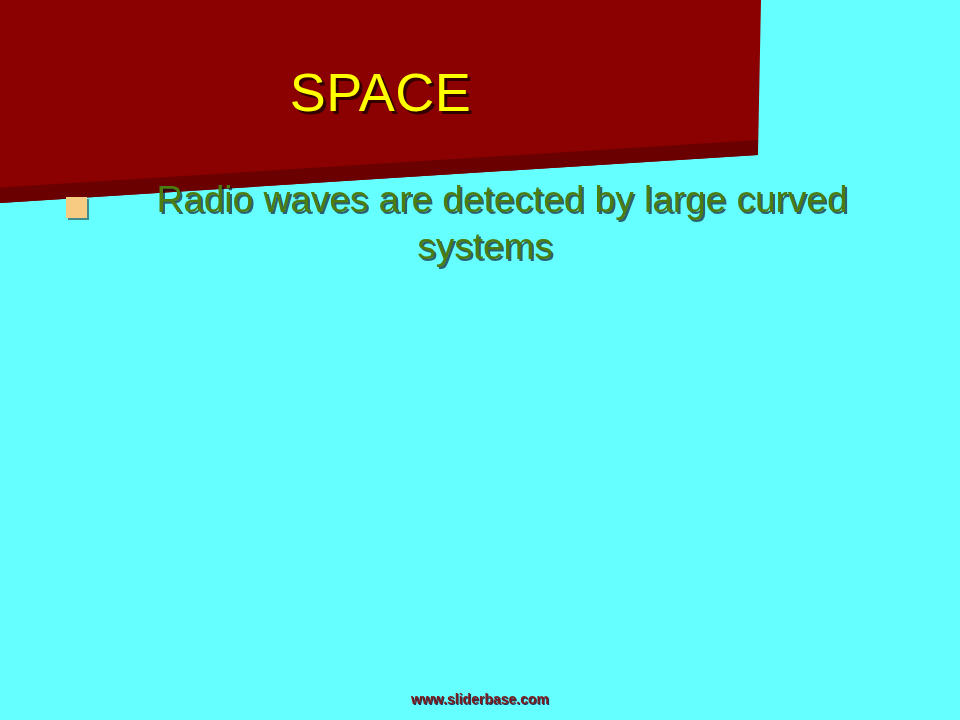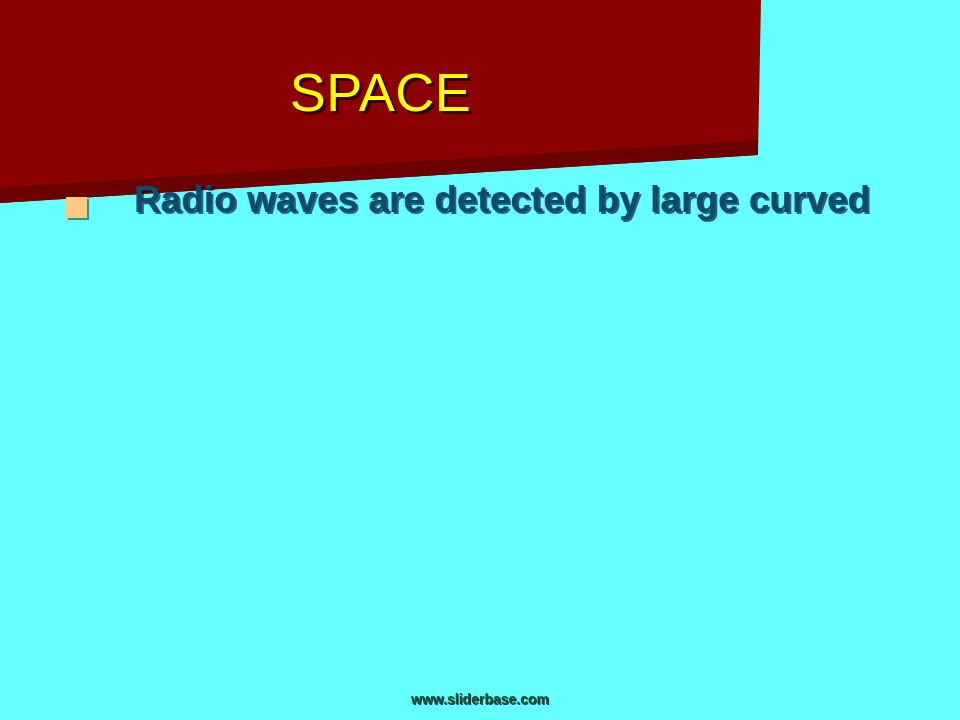--- a/index.html
+++ b/index.html
@@ -84,40 +84,40 @@
     height: 21px;
     background: #f7cb82;
     box-shadow: 2px 2px 0 rgba(20,0,0,0.45);
     z-index: 5;
   }
 
   #bullet-text {
     display: block;
     padding-left: 0;
     text-align: center;
-    color: #0c4a6e;
+    color: #4d7c0f;
     font-size: 37px;
     line-height: 47px;
-    font-weight: bold;
+    font-weight: normal;
     text-shadow: 2px 2px 0 rgba(10,10,40,0.65);
   }
   
   #bullet-text .line-1 { display: block; padding-left: 34px; }
   #bullet-text .line-2 { display: block; }
   #bullet-text .line-3 { display: block; }
 
   
   #footer-watermark {
     position: absolute;
     left: 0;
     bottom: 12px;
     width: 960px;
     text-align: center;
     z-index: 4;
-    color: #14532d;
+    color: #7f1d1d;
     font-size: 14px;
     line-height: 18px;
     font-weight: bold;
     text-shadow: 1px 1px 0 rgba(20,20,60,0.85);
   }
 </style>
 </head>
 <body>
 
 <div id="slide">
@@ -125,19 +125,20 @@
   <div id="title-banner"></div>
   <div id="title-banner-edge"></div>
 
   <div id="slide-title">SPACE</div>
 
   <div id="body-block">
     <div id="bullet-row">
       <span id="bullet-marker"></span>
       <span id="bullet-text">
         <span class="line-1">Radio waves are detected by large curved</span>
+        <span class="line-3">systems</span>
       </span>
     </div>
   </div>
 
   <div id="footer-watermark">www.sliderbase.com</div>
 
 </div>
 
 </body></html>

